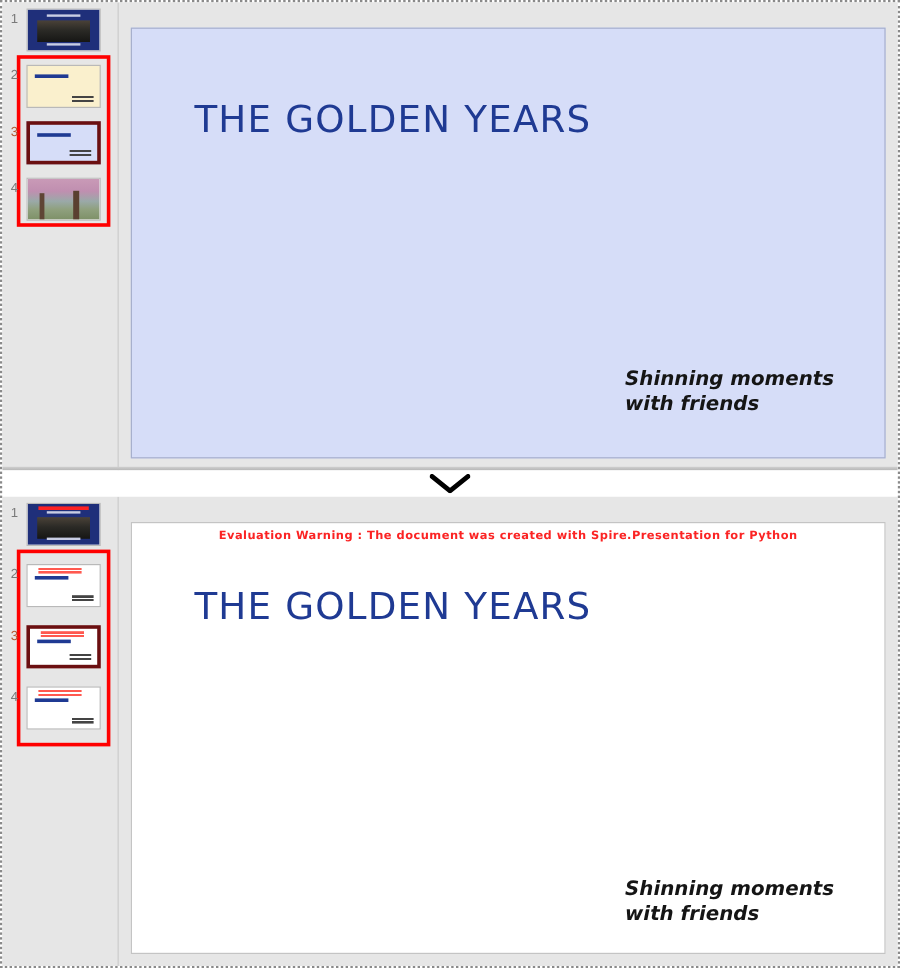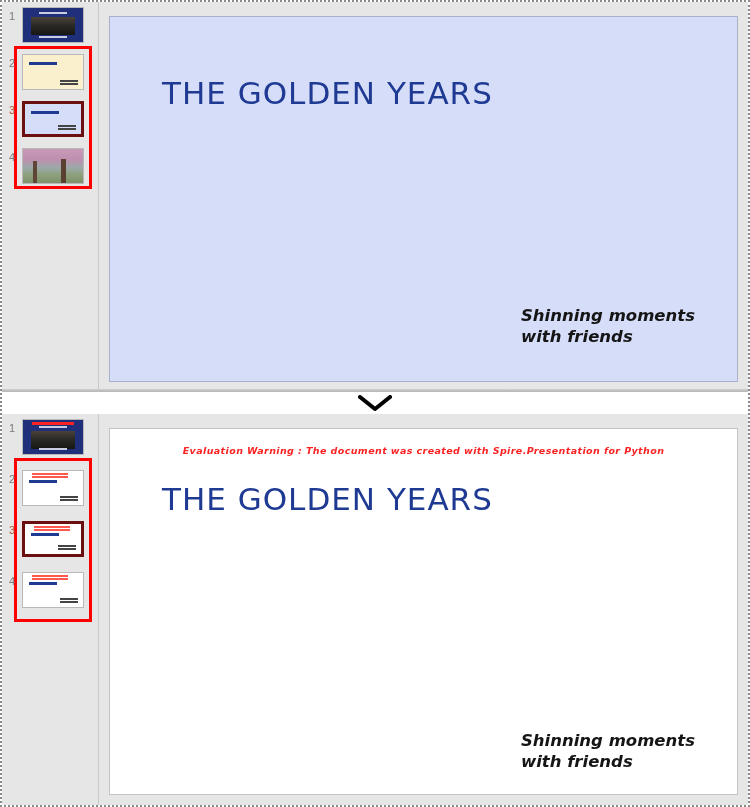--- a/index.html
+++ b/index.html
@@ -138,43 +138,42 @@
   }
 
   
   .stage {
     position: absolute;
     top: 0;
     left: 97px;
     right: 0;
     height: 100%;
     background: #e6e6e6;
-    padding: 14px 10px 10px 10px;
+    padding: 21px 10px 10px 10px;
   }
 
   .slide {
     position: relative;
     width: 100%;
     height: 100%;
     border: 1px solid #9aa0b5;
     overflow: hidden;
   }
   .slide-blue  { background: #d6ddf8; border-color: #a7b0cd; }
   .slide-white { background: #ffffff; border-color: #c4c4c4; }
 
   .eval-warning {
     position: absolute;
-    top: 15px;
+    top: 4px;
     left: 0;
     right: 0;
     text-align: center;
     color: #fb2323;
     font-family: "DejaVu Sans", sans-serif;
     font-size: 9.5px;
-    font-style: italic;
     font-weight: bold;
     letter-spacing: .4px;
     line-height: 13px;
   }
 
   .slide-title {
     position: absolute;
     left: 52px;
     color: #1f3a93;
     font-family: "DejaVu Sans", sans-serif;

